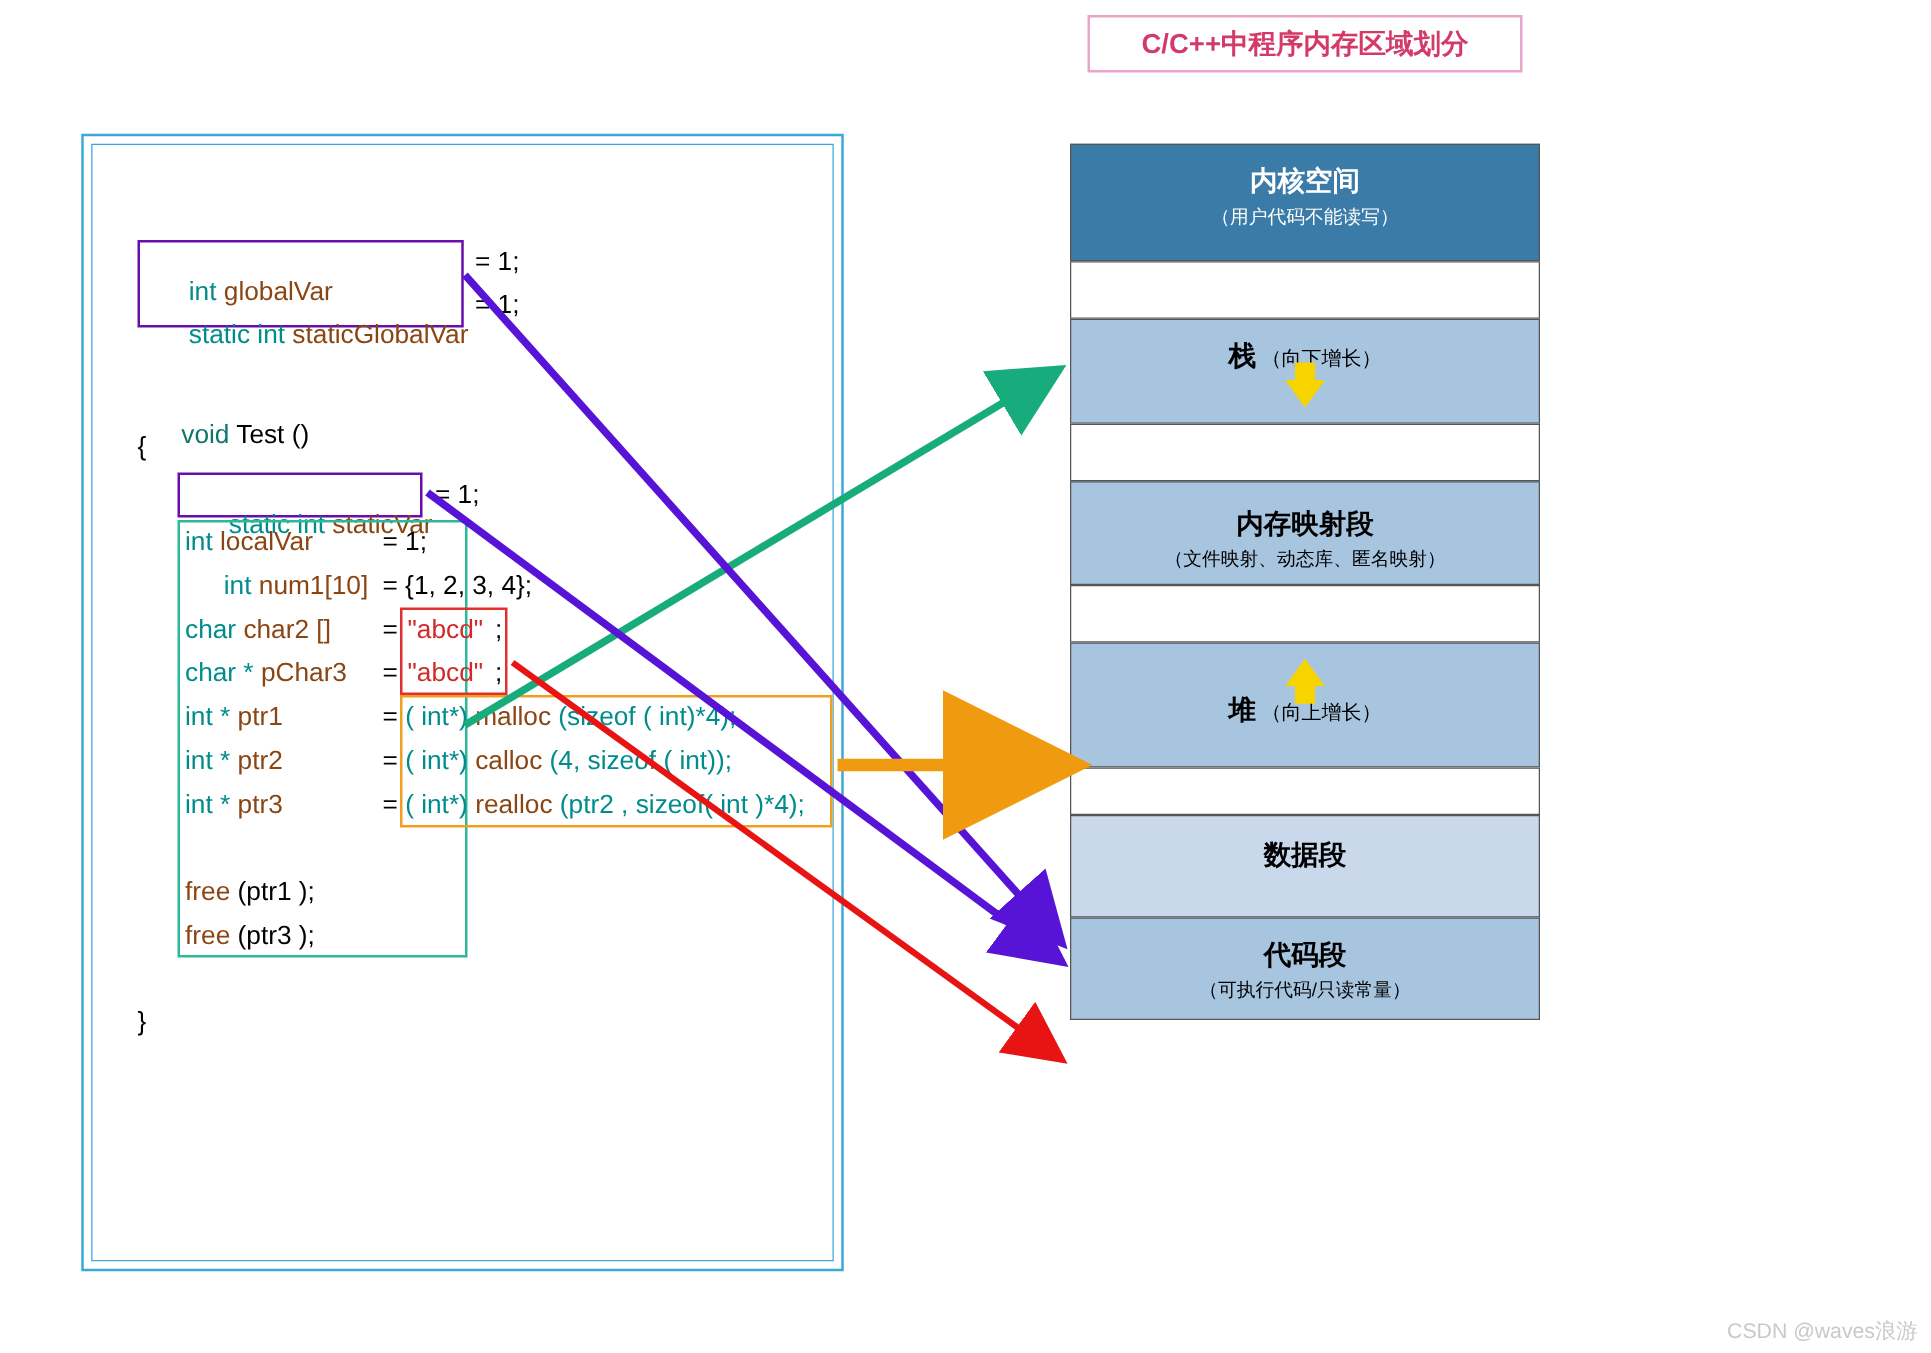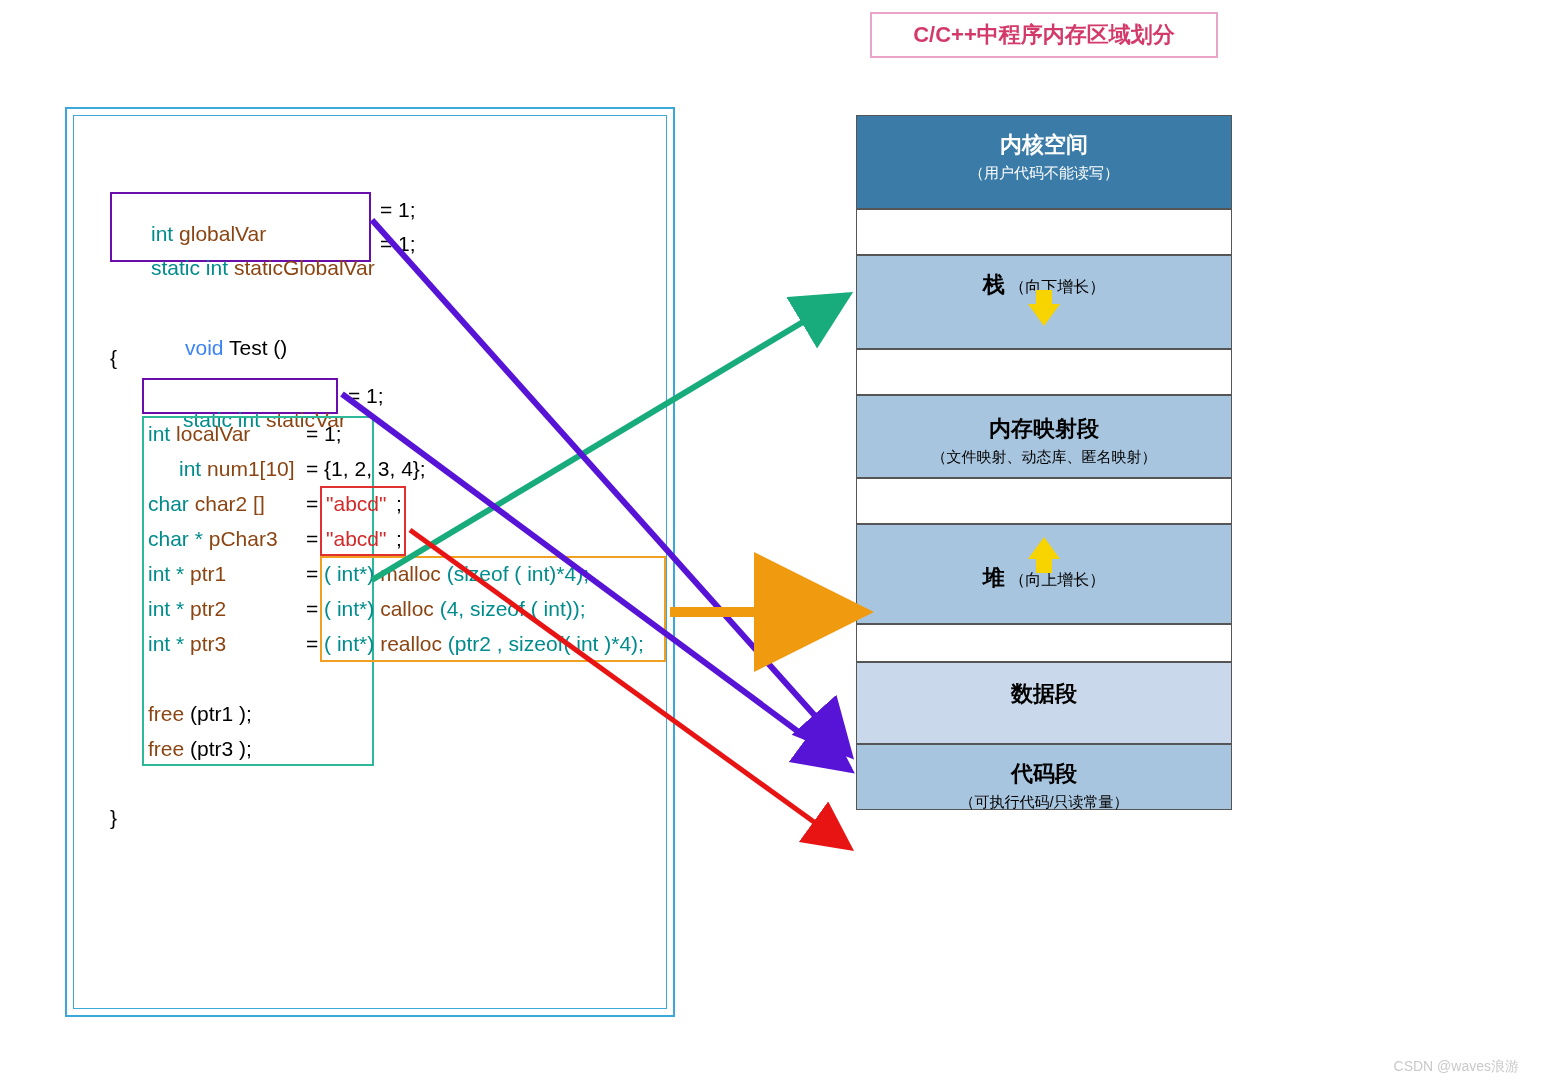--- a/index.html
+++ b/index.html
@@ -38,21 +38,21 @@
     left: 6px;
     right: 6px;
     bottom: 6px;
     border: 1px solid #3ba8d9;
   }
   .code-row {
     position: absolute;
     font-size: 21px;
     white-space: pre;
   }
-  .kw-purple { color: #3b82f6; margin-left: 40px; }
+  .kw-purple { color: #0f766e; }
   .kw-teal { color: #008c8c; }
   .kw-brown { color: #8b4513; }
   .kw-red { color: #d12a2a; }
   .kw-black { color: #000; }
   .box-purple {
     position: absolute;
     border: 2px solid #6a0dad;
   }
   .box-green {
     position: absolute;
@@ -72,26 +72,26 @@
     left: 856px;
     width: 376px;
   }
   .mem-cell {
     border: 1px solid #555;
     text-align: center;
     padding: 10px 6px;
     background: #fff;
   }
   .mem-kernel { background: #3a7ba8; color: #fff; height: 94px; padding-top: 14px; }
-  .mem-stack { background: #a8c5df; height: 94px; padding-top: 14px; }
+  .mem-stack { background: #a8c5df; height: 84px; padding-top: 14px; }
   .mem-gap { background: #fff; height: 46px; }
   .mem-mmap { background: #a8c5df; height: 83px; padding-top: 18px; }
   .mem-heap { background: #a8c5df; height: 100px; padding-top: 12px; }
   .mem-data { background: #c9d8ea; height: 82px; padding-top: 16px; }
-  .mem-code { background: #a8c5df; height: 66px; padding-top: 14px; }
+  .mem-code { background: #a8c5df; height: 82px; padding-top: 14px; }
   .mem-title { font-size: 22px; font-weight: bold; }
   .mem-sub { font-size: 15px; margin-top: 4px; }
   .arrow-down {
     width: 0; height: 0;
     border-left: 16px solid transparent;
     border-right: 16px solid transparent;
     border-top: 22px solid #f7d300;
     margin: 4px auto 0 auto;
     position: relative;
   }
@@ -113,23 +113,23 @@
   .arrow-up::after {
     content: '';
     position: absolute;
     top: 20px; left: -8px;
     width: 16px; height: 16px;
     background: #f7d300;
   }
   .watermark {
     position: absolute;
     bottom: 6px;
-    right: 26px;
+    right: 11px;
     color: #c9c9c9;
-    font-size: 14px;
+    font-size: 17px;
   }
   svg.overlay {
     position: absolute;
     top: 0; left: 0;
     width: 1545px;
     height: 1082px;
     pointer-events: none;
   }
 </style>
 </head>

